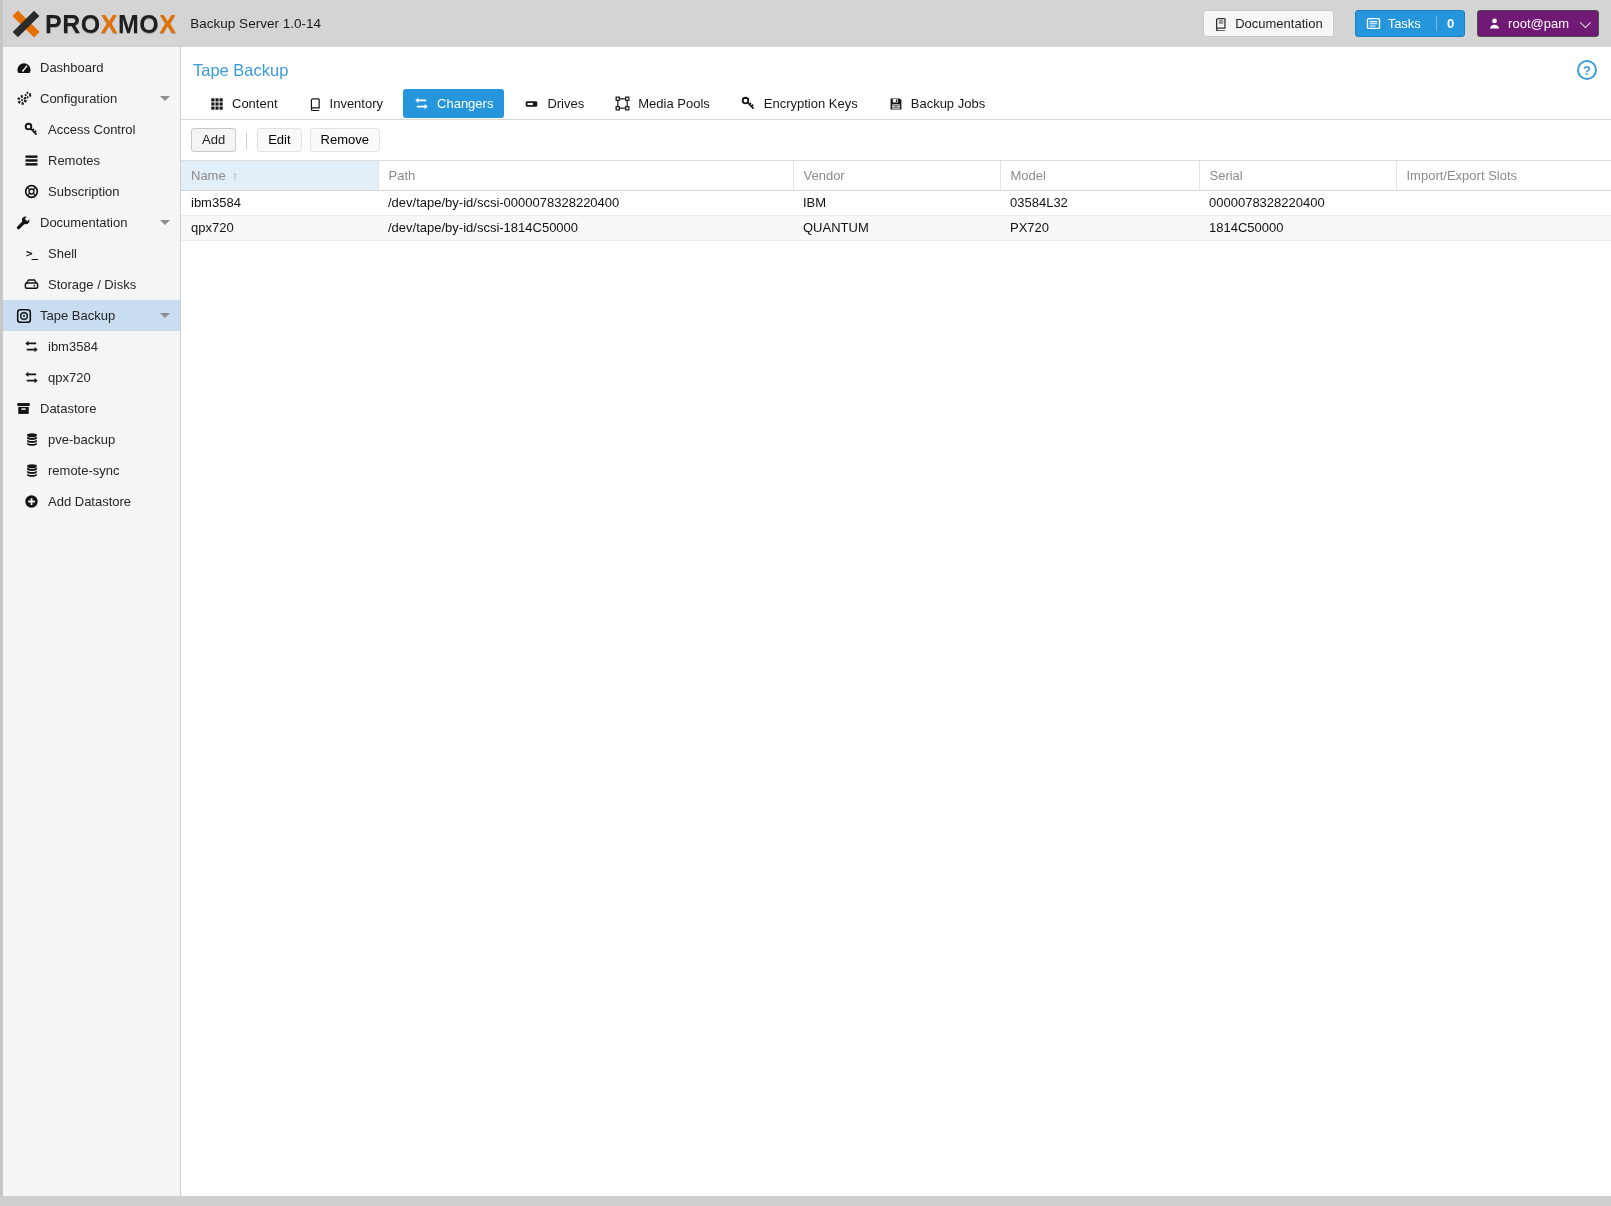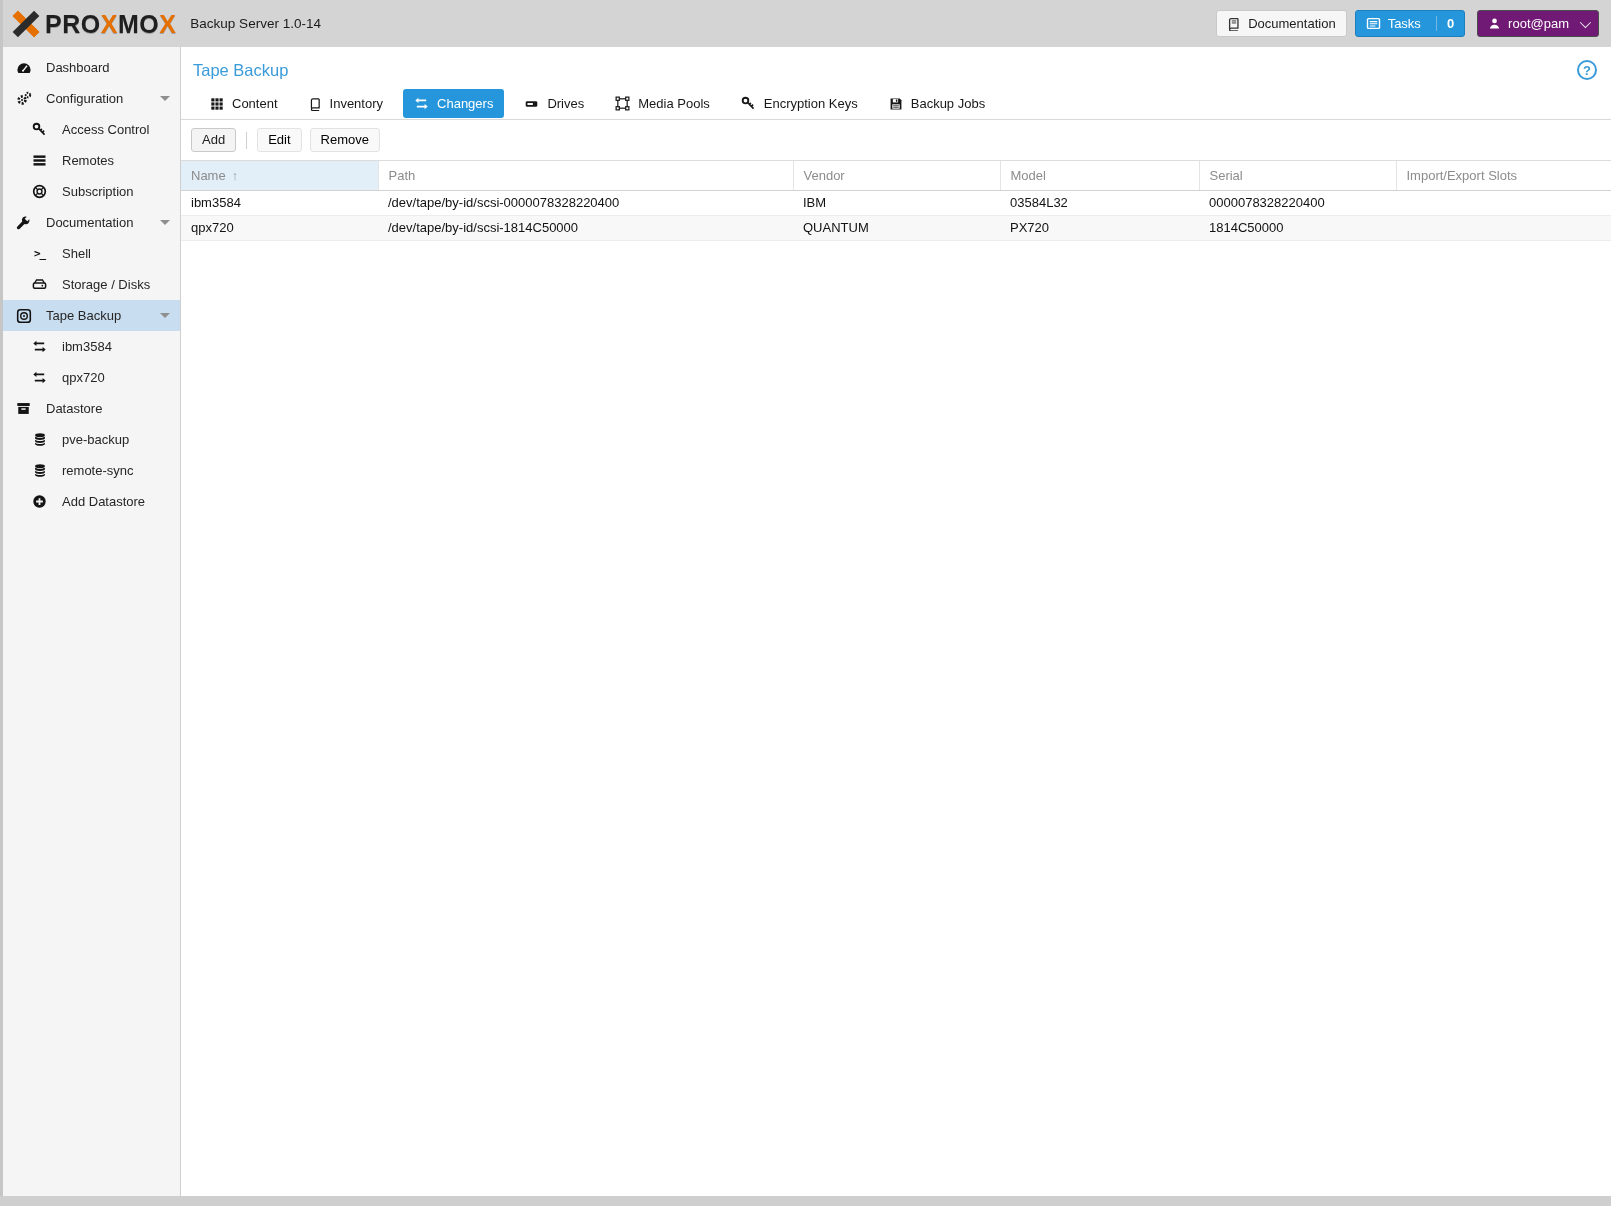--- a/index.html
+++ b/index.html
@@ -23,39 +23,39 @@
   .brand { font-size:25px; font-weight:bold; color:#1f1f1f; letter-spacing:.5px; text-shadow:0 1px 0 rgba(0,0,0,.25); }
   .brand .orange { color:var(--brand-orange,#e57000); }
   .product { margin-left:6px; font-size:13.5px; color:#1b1b1b; }
   .flex-spacer { flex:1; }
   .hbtn {
     height:27px; display:flex; align-items:center; gap:7px;
     padding:0 10px; border-radius:3px; font-size:13px; cursor:pointer;
   }
   .hbtn svg { display:block; }
   .btn-doc { background:#f6f6f6; border:1px solid #c9c9c9; color:#1c1c1c; }
-  .btn-tasks { background:var(--accent-blue,#2596db); border:1px solid #1d7fc0; color:#fff; margin-left:0; }
+  .btn-tasks { background:var(--accent-blue,#2596db); border:1px solid #1d7fc0; color:#fff; margin-left:13px; }
   .btn-tasks .count { font-weight:bold; margin-left:8px; padding-left:10px; border-left:1px solid rgba(255,255,255,.35); }
   .btn-user { background:#701a75; border:1px solid #4c4c4e; color:#fff; margin-left:4px; }
   .chev { width:8px; height:8px; border-right:1.6px solid #e8e8e8; border-bottom:1.6px solid #e8e8e8; transform:rotate(45deg) translateY(-2px); margin-left:4px; }
 
   
   .body { flex:1; display:flex; overflow:hidden; }
 
   
   aside {
     flex:0 0 178px; background:var(--sidebar-bg,#f5f5f5);
     border-right:1px solid #cfcfcf; padding-top:5px; overflow:hidden;
   }
   .nav-item {
-    height:31px; display:flex; align-items:center; gap:14px;
+    height:31px; display:flex; align-items:center; gap:8px;
     padding:0 10px 0 12px; color:#262626; cursor:pointer; font-size:13px;
   }
   .nav-item .ico { width:17px; display:flex; justify-content:center; align-items:center; color:#141414; flex:0 0 17px; }
-  .nav-item.child { padding-left:28px; }
+  .nav-item.child { padding-left:20px; }
   .nav-item.selected { background:var(--sidebar-selected-bg,#c9ddf0); }
   .caret { margin-left:auto; width:0; height:0; border-left:5px solid transparent; border-right:5px solid transparent; border-top:5px solid #8f8f8f; }
   .shell-glyph { font-family:"DejaVu Sans Mono", monospace; font-weight:bold; font-size:11px; letter-spacing:-1px; }
 
   
   main { flex:1; background:#fff; display:flex; flex-direction:column; overflow:hidden; }
   .title-row { display:flex; align-items:center; justify-content:space-between; padding:13px 14px 7px 12px; }
   .page-title { color:var(--title-blue,#3a9bd9); font-size:16.5px; }
   .help-btn {
     width:20px; height:20px; border:2px solid var(--title-blue,#3a9bd9); border-radius:50%;

